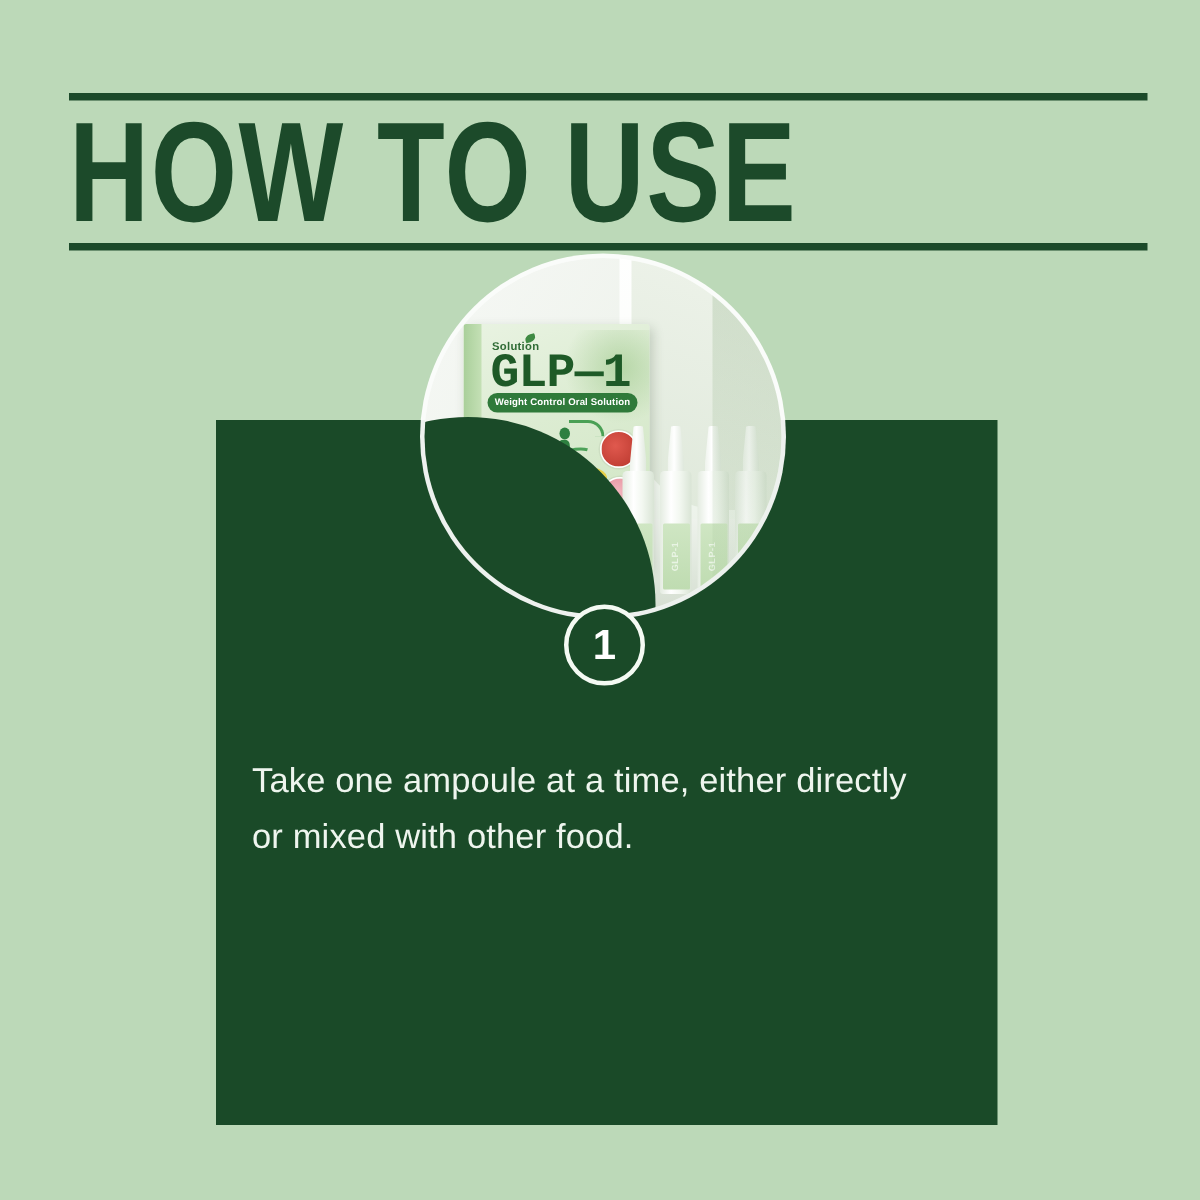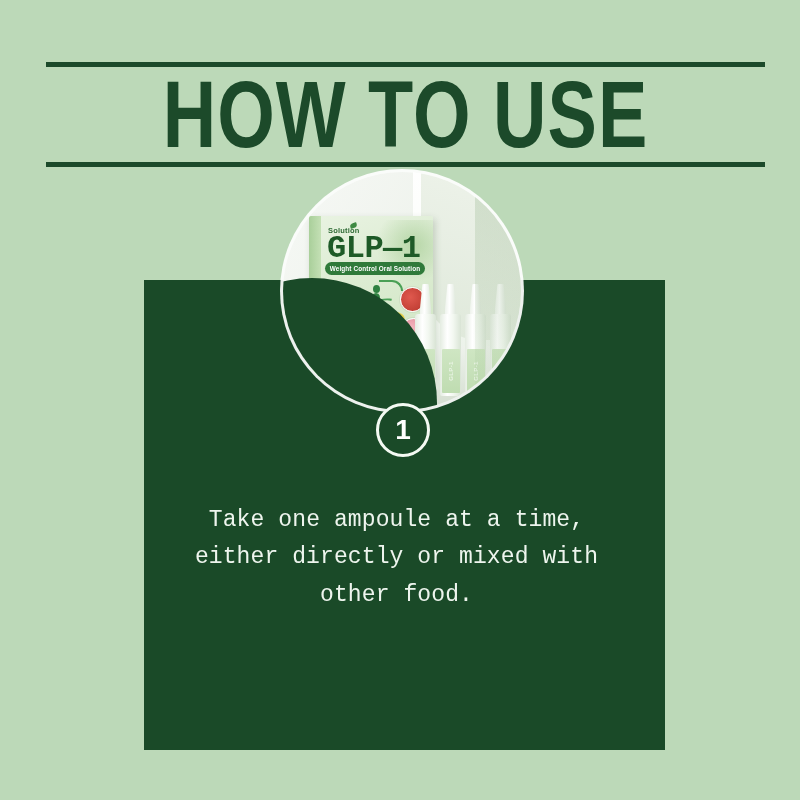--- a/index.html
+++ b/index.html
@@ -41,21 +41,21 @@
   }
   .rule-top { top: 0; }
   .rule-bottom { bottom: 0; }
 
   .page-title {
     position: absolute;
     left: 0;
     right: 0;
     top: 50%;
     transform: translateY(-50%);
-    text-align: center;
+    text-align: left;
     color: #1c4a2a;
     font-family: "Liberation Sans", sans-serif;
     font-weight: 700;
     font-size: 74px;
     line-height: 1;
     letter-spacing: 1px;
     transform-origin: center;
     white-space: nowrap;
   }
   .page-title span {
@@ -71,23 +71,22 @@
     width: 521px;
     height: 470px;
     background: #1a4a28;
   }
 
   .panel-text {
     position: absolute;
     left: 24px;
     right: 40px;
     top: 222px;
-    text-align: center;
     color: #eef5ee;
-    font-family: Liberation Mono, monospace;
+    font-family: Liberation Sans, sans-serif;
     font-size: 23px;
     line-height: 1.62;
     font-weight: 400;
     letter-spacing: 0.1px;
   }
 
   
   .step-badge {
     position: absolute;
     left: 376px;

